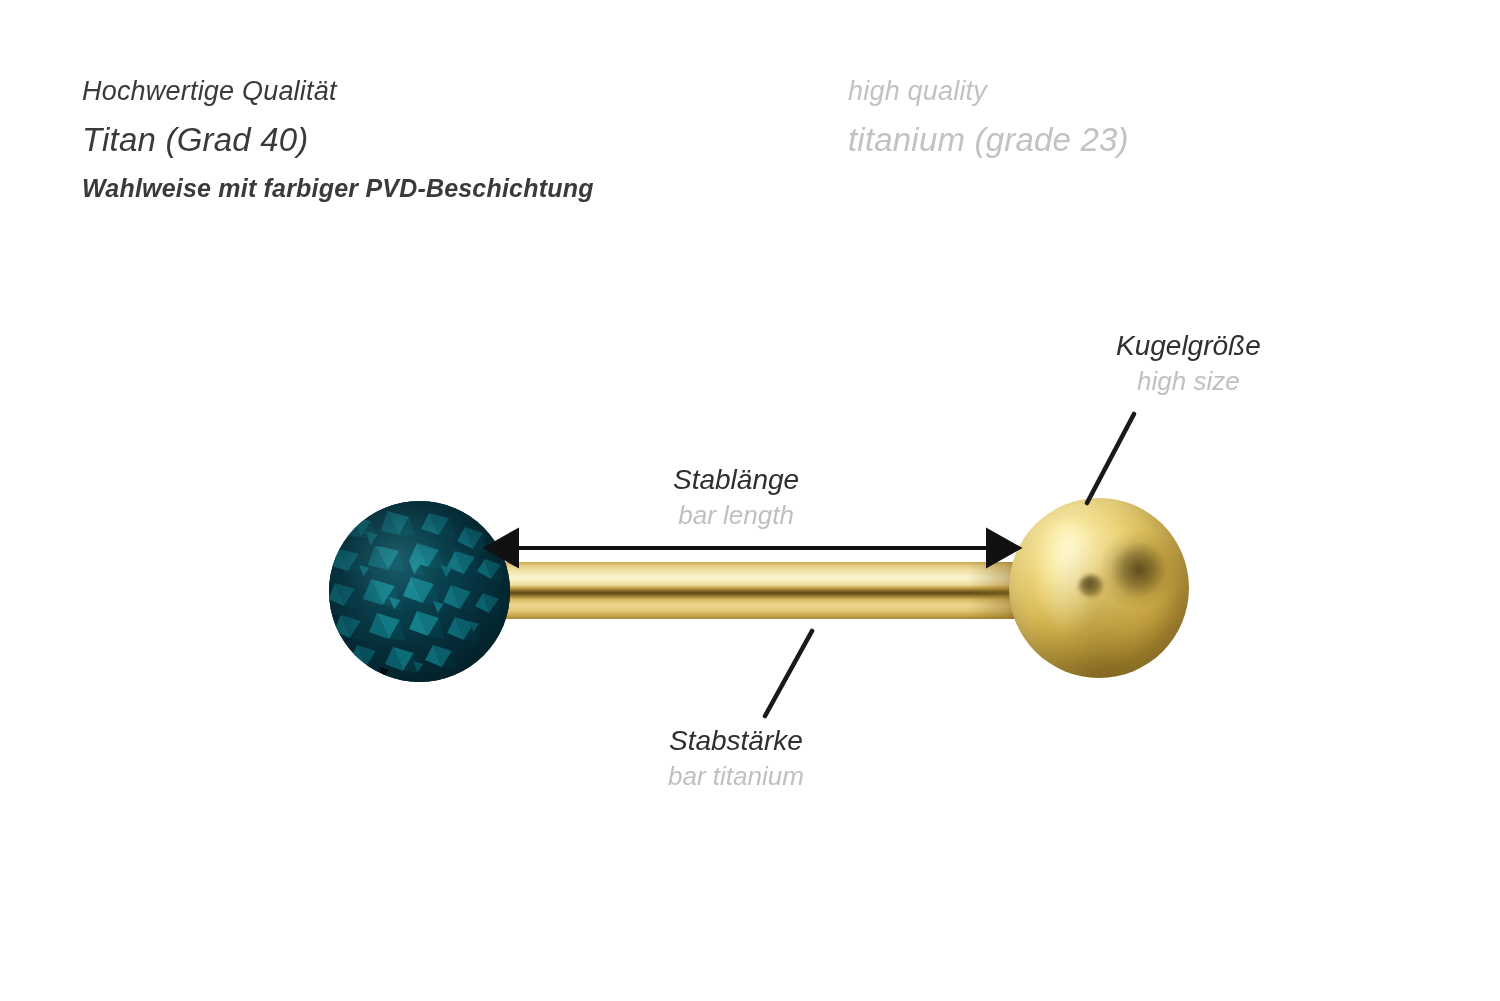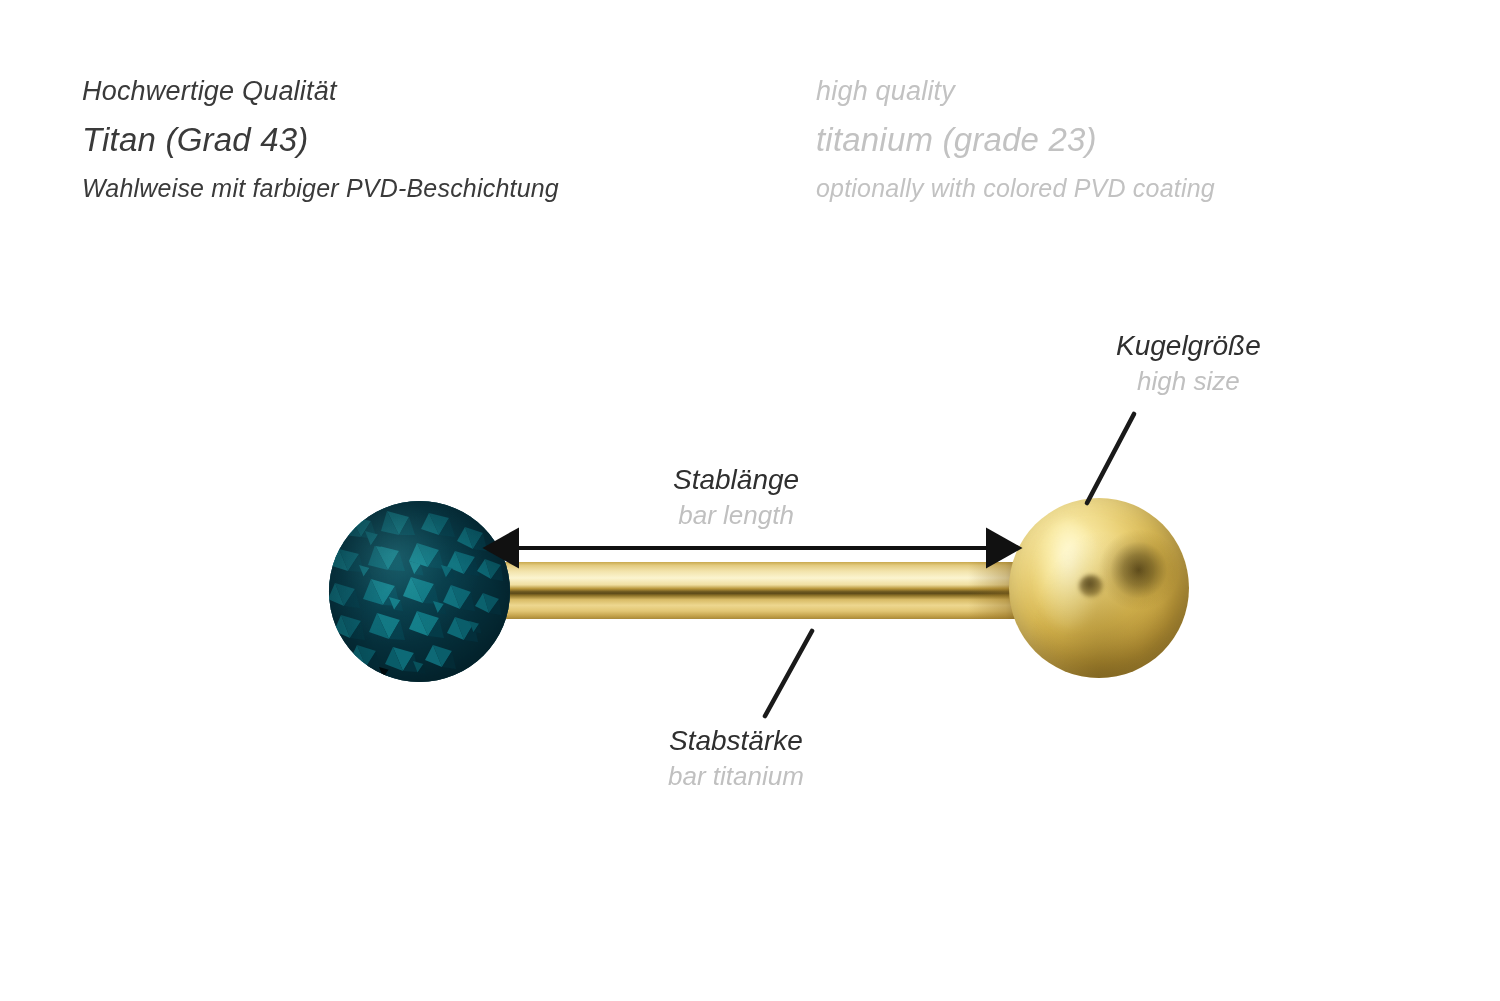--- a/index.html
+++ b/index.html
@@ -15,28 +15,28 @@
     width: 1500px;
     height: 1001px;
     background: #ffffff;
     overflow: hidden;
   }
 
   
   .txt-block { position: absolute; font-style: italic; white-space: nowrap; }
 
   .de { color: #3a3a3a; }
-  .en { color: #c2c2c2; }
+  .en { color: #c2c2c2; margin-left: 32px; }
 
   #header-de { left: 82px; top: 68px; }
   #header-en { left: 816px; top: 68px; }
 
   .hdr-line1 { font-size: 27px; line-height: 46px; letter-spacing: 0.2px; }
   .hdr-line2 { font-size: 33px; line-height: 52px; letter-spacing: 0.2px; }
-  .hdr-line3 { font-size: 25px; line-height: 44px; letter-spacing: 0.2px; }
+  .hdr-line3 { font-size: 25px; line-height: 44px; letter-spacing: 0.2px; font-weight: bold; }
 
   
   .callout { position: absolute; font-style: italic; text-align: center; white-space: nowrap; }
   .callout .l-de { font-size: 28px; line-height: 37px; color: #2f2f2f; }
   .callout .l-en { font-size: 26px; line-height: 35px; color: #c0c0c0; }
 
   #label-ballsize { left: 1116px; top: 327px; text-align: center; }
   #label-barlength { left: 673px; top: 461px; text-align: center; }
   #label-barthickness { left: 668px; top: 722px; text-align: center; }
 
@@ -147,28 +147,27 @@
   
   #annotations { position: absolute; left: 0; top: 0; width: 1500px; height: 1001px; pointer-events: none; }
 </style>
 </head>
 <body>
 
 <div id="canvas">
 
   <div id="header-de" class="txt-block de">
     <div class="hdr-line1">Hochwertige Qualität</div>
-    <div class="hdr-line2">Titan (Grad 43)</div>
+    <div class="hdr-line2">Titan (Grad 40)</div>
     <div class="hdr-line3">Wahlweise mit farbiger PVD-Beschichtung</div>
   </div>
 
   <div id="header-en" class="txt-block en">
     <div class="hdr-line1">high quality</div>
     <div class="hdr-line2">titanium (grade 23)</div>
-    <div class="hdr-line3">optionally with colored PVD coating</div>
   </div>
 
   <div id="piece">
 
     <div id="bar"></div>
     <div id="bar-end-shade"></div>
 
     <div id="crystal-ball">
       <svg width="181" height="181" viewBox="0 0 181 181">
         <defs>

